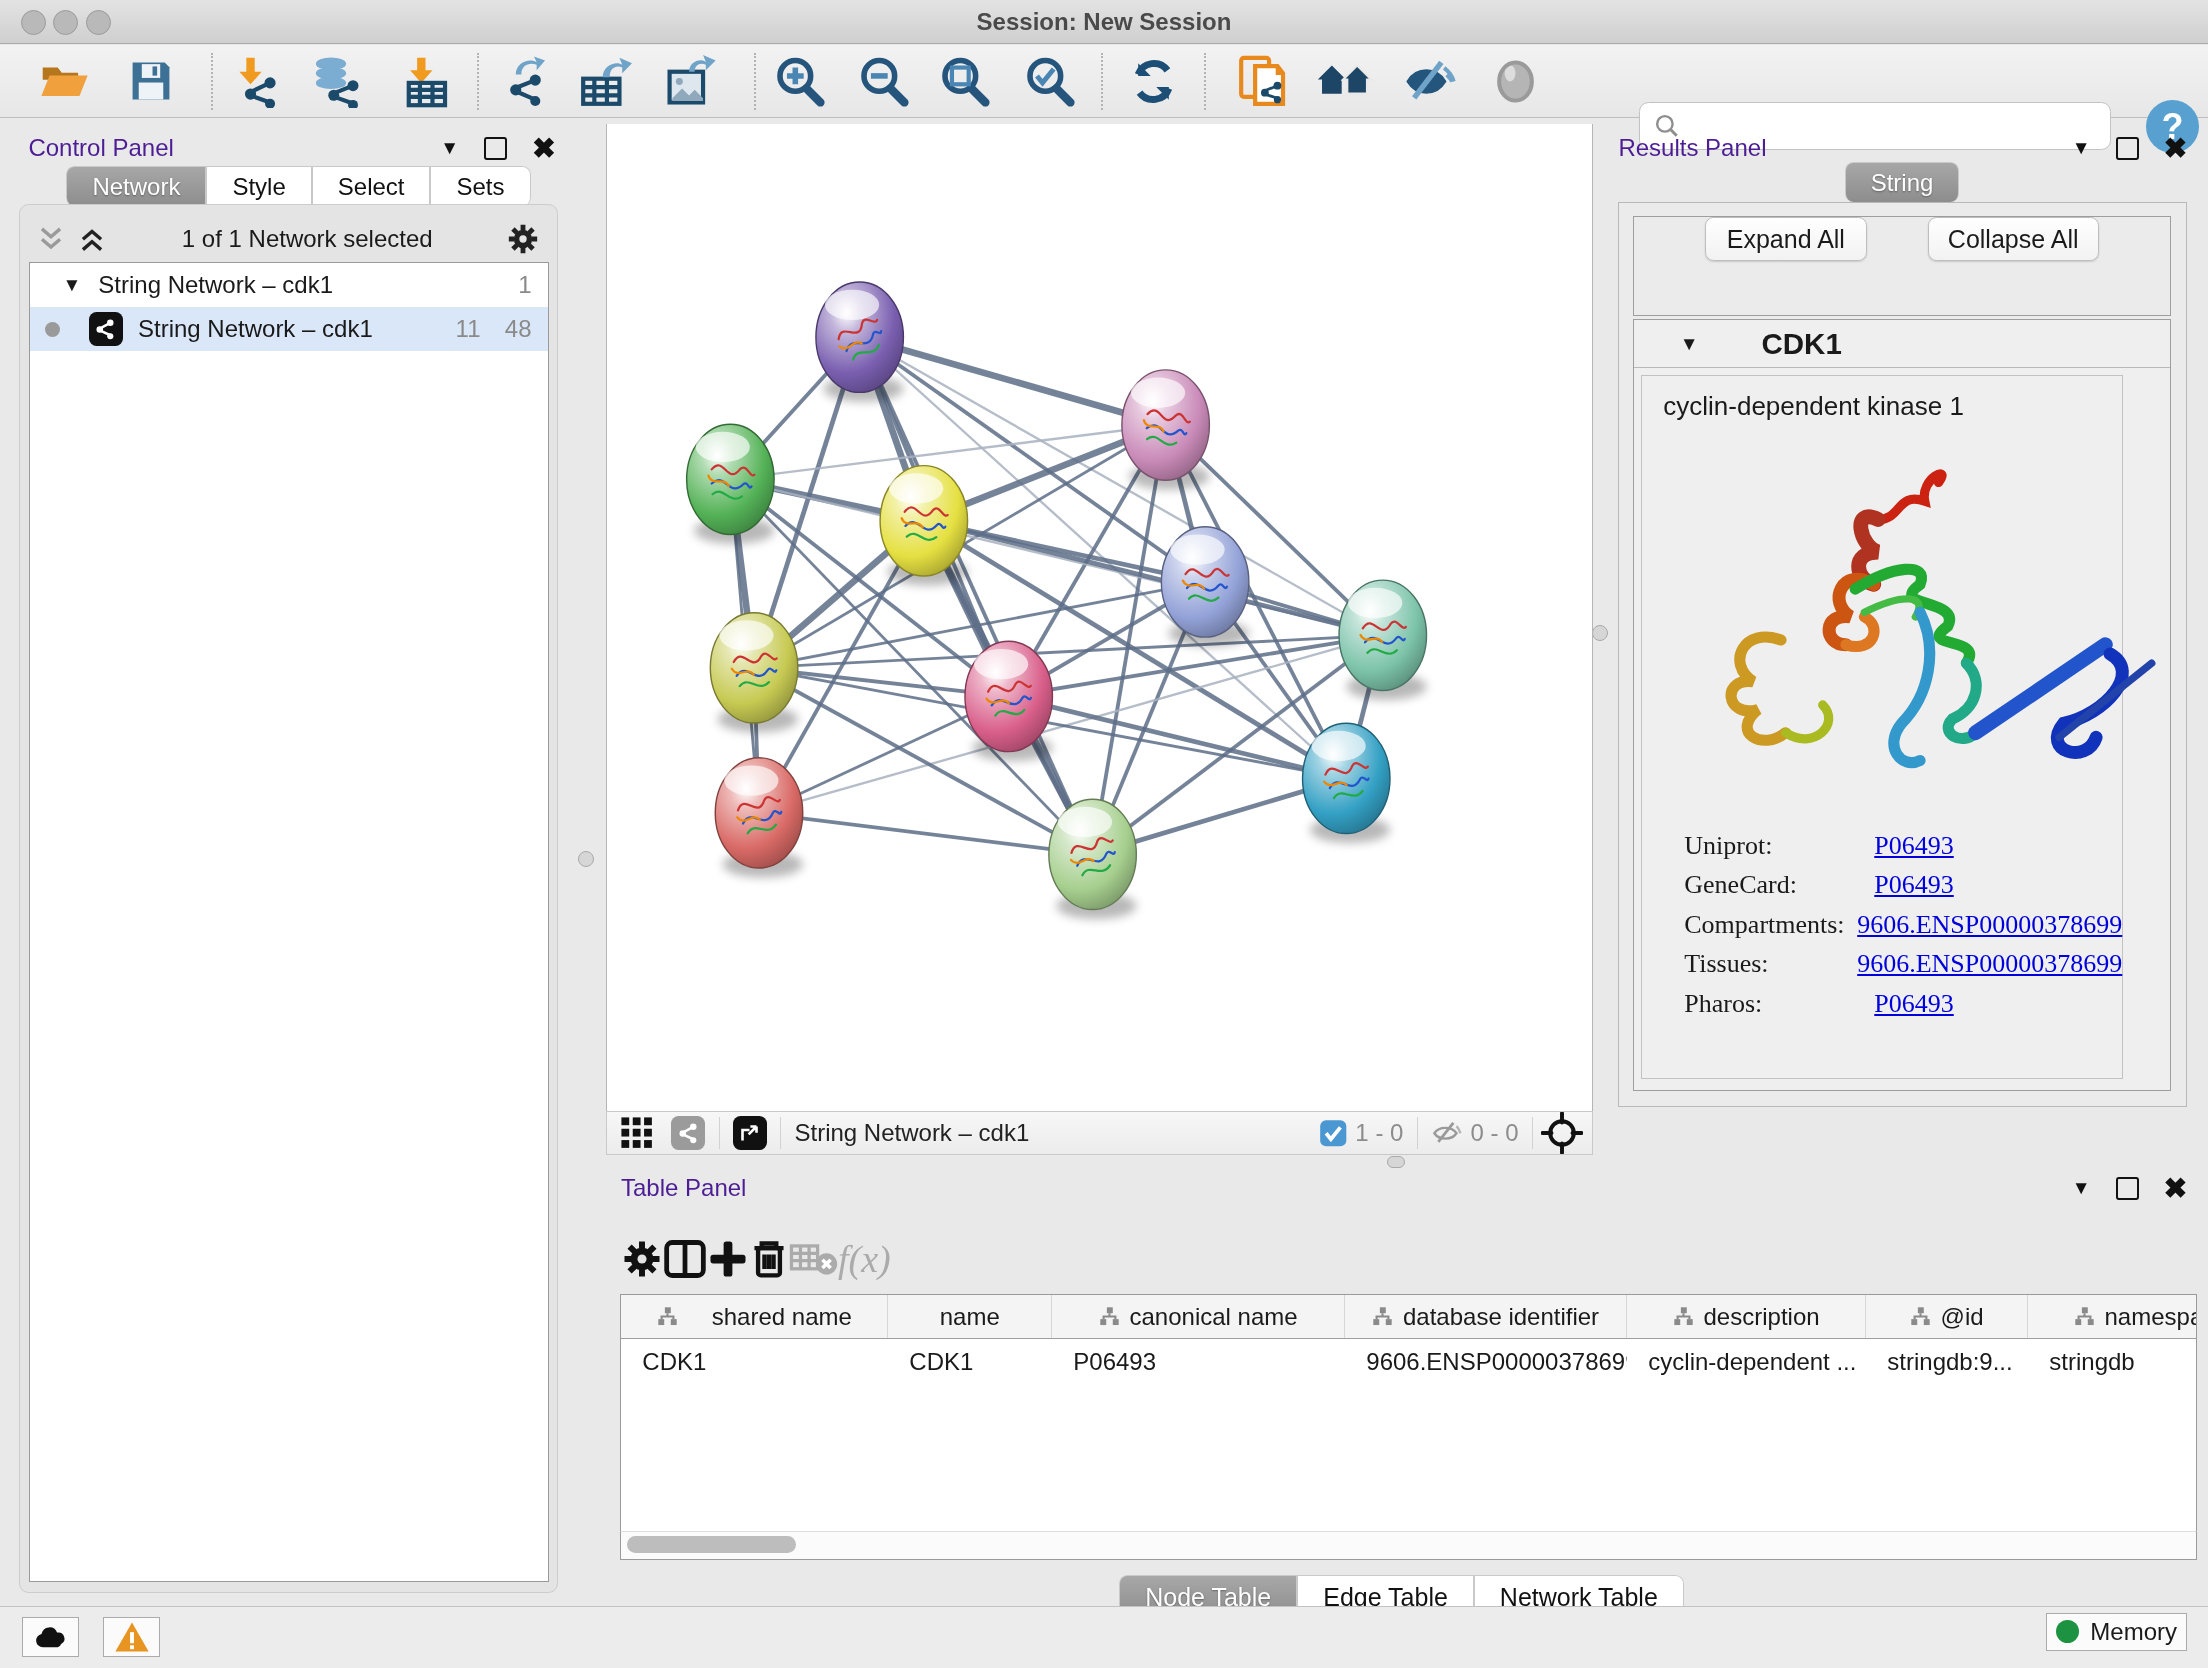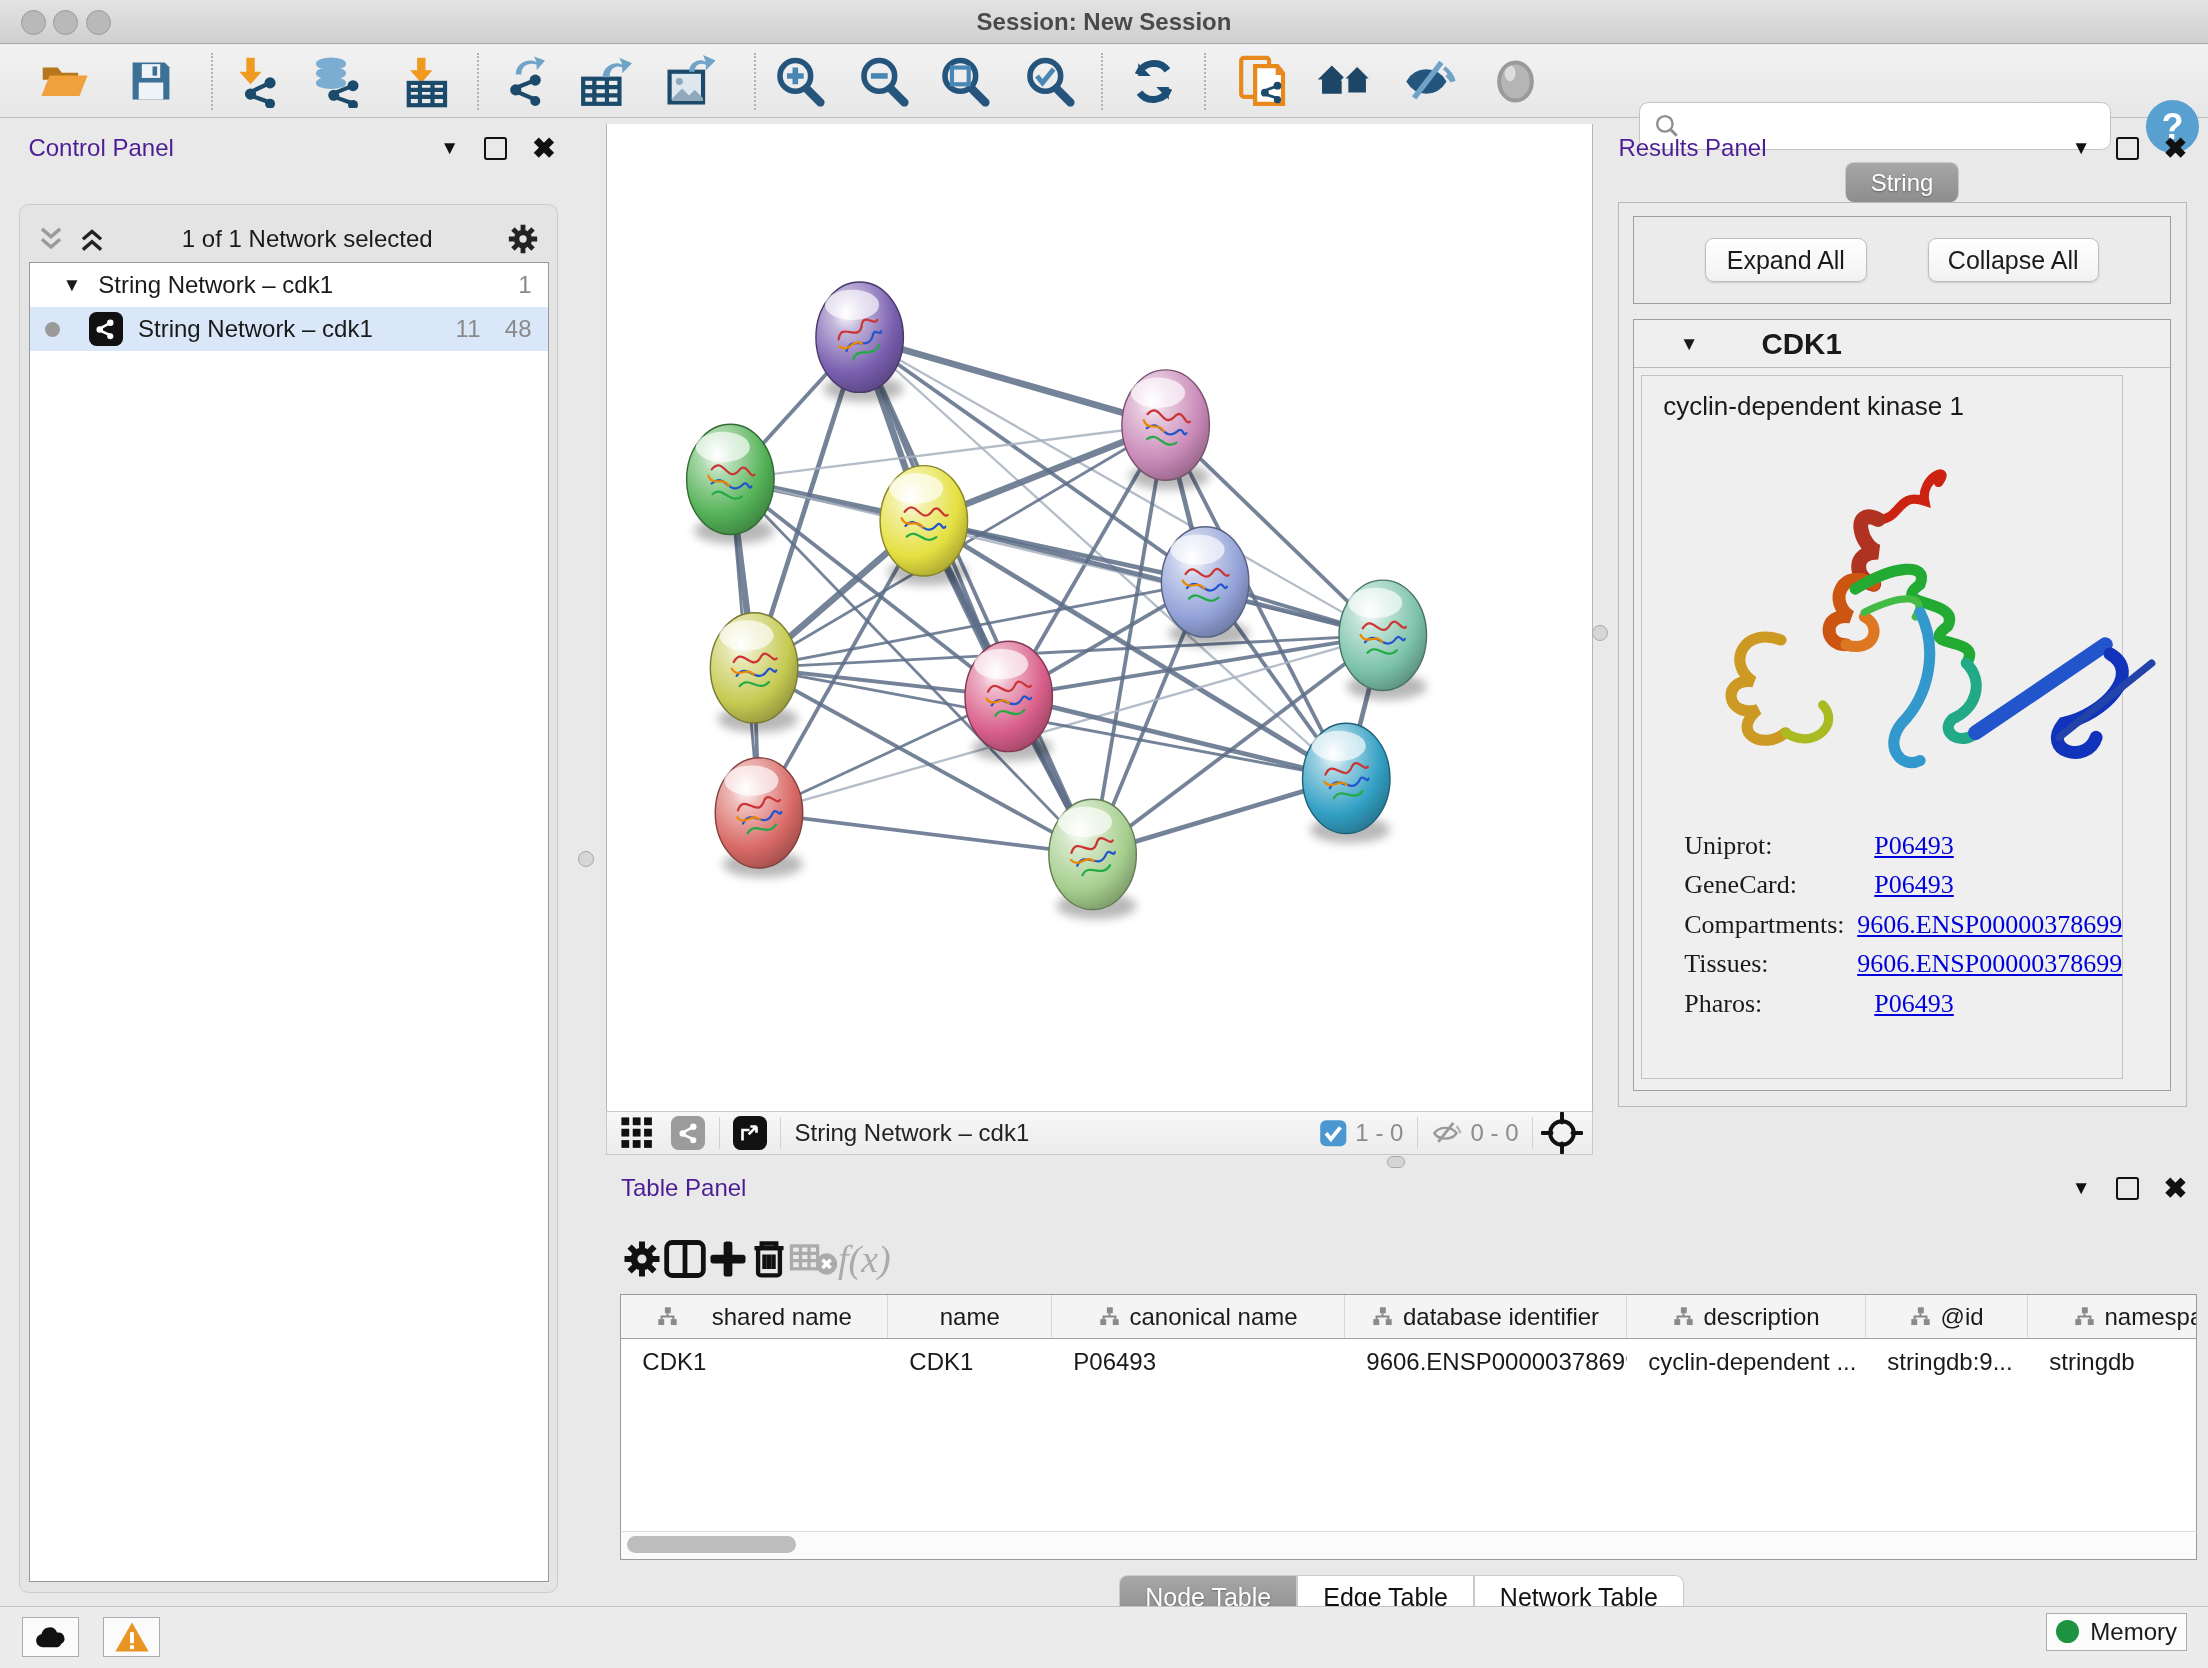--- a/index.html
+++ b/index.html
@@ -66,22 +66,22 @@
   #net-title { font-size:24px; color:#222; }
   .nb-count { font-size:24px; color:#8c8c8c; margin-left:7.6px; }
 
   
   .knob { position:absolute; background:#d6d6d6; border:1px solid #a9a9a9; border-radius:50%; }
 
   
   #results-panel { position:absolute; left:1607px; top:124px; width:590px; height:1008px; }
   #rp-box { position:absolute; left:11.4px; top:78px; width:569px; height:905px;
     background:#ebebeb; border:1.9px solid #b9b9b9; }
-  #rp-actions { position:absolute; left:13.3px; top:13.3px; width:538px; height:88px;
-    border:1.9px solid #9e9e9e; background:#ebebeb; display:flex; align-items:center; justify-content:center; gap:61px; }
+  #rp-actions { position:absolute; left:13.3px; top:13.3px; width:538px; height:100px;
+    border:1.9px solid #9e9e9e; background:#ebebeb; display:flex; align-items:flex-start; justify-content:center; gap:61px; }
   .rp-btn { min-width:162px; height:44px; background:linear-gradient(#ffffff,#f2f2f2);
     border:1px solid #bdbdbd; border-radius:8.6px; font-size:25px; display:flex; align-items:center;
     justify-content:center; box-shadow:0 1px 1.9px rgba(0,0,0,.15); padding:0 19px; }
   #rp-section { position:absolute; left:13.3px; top:116px; width:538px; height:772px;
     border:1.9px solid #9e9e9e; background:#efefef; }
   #rp-sec-head { height:48px; border-bottom:1px solid #b9b9b9; display:flex; align-items:center; }
   #rp-gene { font-size:29.5px; font-weight:bold; margin-left:63px; }
   #rp-body { position:absolute; left:7.6px; top:55px; width:482px; height:704px;
     background:#efefef; border:1px solid #c2c2c2; }
   #rp-desc { font-size:26px; margin:15px 0 0 21px; }
@@ -292,20 +292,26 @@
   <div id="help-btn">?</div>
 </div>
 
 <div id="control-panel">
   <div class="panel-head" style="left:17px; top:9.5px">Control Panel</div>
   <div class="win-ctrls" style="right:9.5px; top:7.6px">
     <span class="wc-tri">▼</span>
     <span class="wc-box"></span>
     <span class="wc-x">✖</span>
   </div>
+  <div class="tabstrip" style="left:55px; top:42px" id="cp-tabs">
+      <div class="tab active">Network</div>
+      <div class="tab">Style</div>
+      <div class="tab">Select</div>
+      <div class="tab">Sets</div>
+    </div>
   <div id="cp-inner">
     <div id="cp-selector">
       <svg width="32" height="28.5" viewBox="0 0 24 22" style="margin-left:15px" fill="none" stroke="#9a9a9a" stroke-width="2.6">
           <path d="M5,3 l7,6 7,-6 M5,11 l7,6 7,-6"></path>
         </svg>
       <svg width="32" height="28.5" viewBox="0 0 24 22" style="margin-left:9.5px" fill="none" stroke="#222" stroke-width="2.6">
           <path d="M5,19 l7,-6 7,6 M5,11 l7,-6 7,6"></path>
         </svg>
       <span class="sel-text">1 of 1 Network selected</span>
       <svg width="34" height="34" viewBox="0 0 24 24" style="margin-right:17px">

